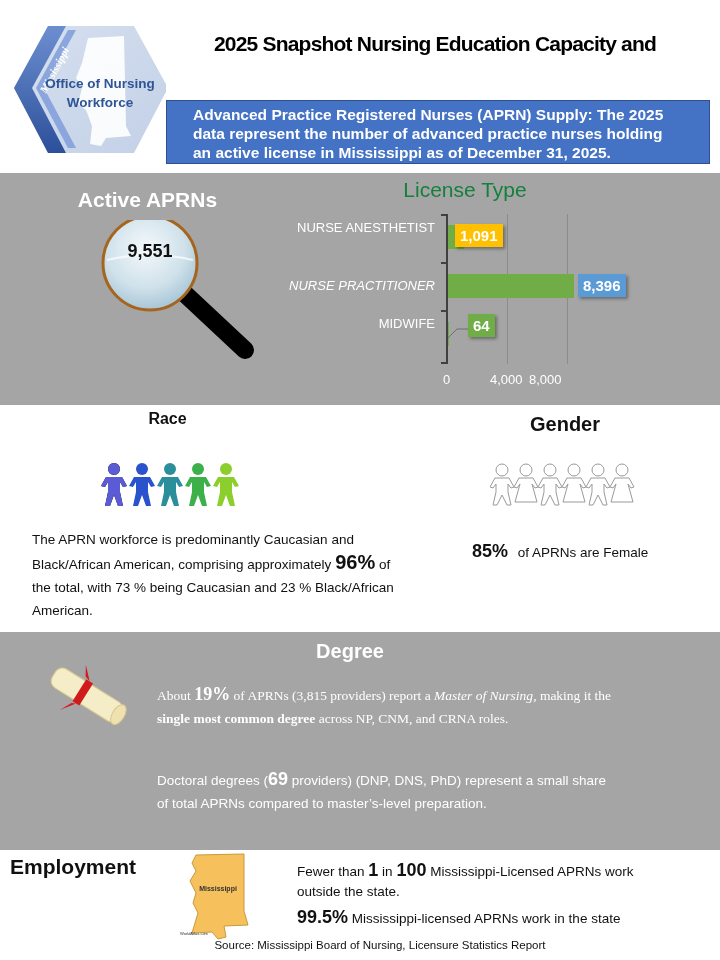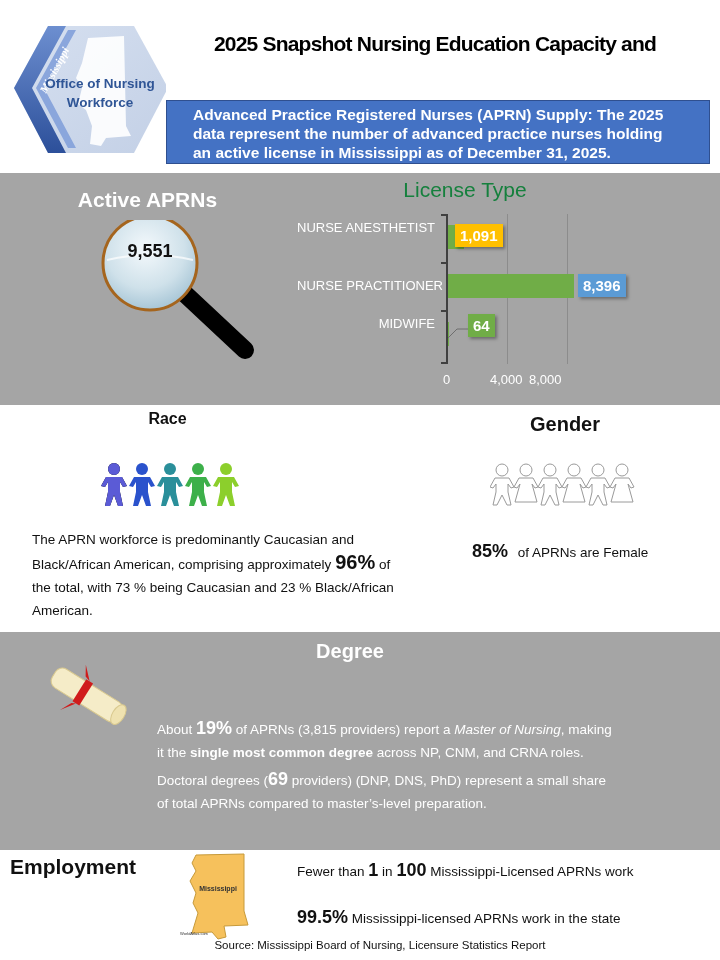--- a/index.html
+++ b/index.html
@@ -99,21 +99,21 @@
     <path d="M12 40 Q55 30 98 40" stroke="#ffffff" stroke-width="2" fill="none" opacity="0.7"></path>
   </svg>
 </div>
 <div class="abs mag-value">9,551</div>
 
 <div class="abs lt-title">License Type</div>
 
 <div class="abs cat-label" style="left:260px; top:218px;">
   <div>NURSE ANESTHETIST</div>
 </div>
-<div class="abs cat-label" style="left:268px; top:276px;">
+<div class="abs cat-label" style="left:260px; top:276px;font-style:italic;">
   <div>NURSE PRACTITIONER</div>
 </div>
 <div class="abs cat-label" style="left:260px; top:314px;">
   <div>MIDWIFE</div>
 </div>
 
 <div class="abs gridline" style="left:507px;"></div>
 <div class="abs gridline" style="left:567px;"></div>
 <div class="abs axis-y"></div>
 <div class="abs tick" style="top:214px;"></div>
@@ -183,21 +183,21 @@
 <div class="abs scroll">
   <svg width="95" height="70" viewBox="0 0 95 70">
     <g transform="rotate(32 47 35)">
       <rect x="8" y="24" width="78" height="22" rx="8" fill="#f5ecc8" stroke="#d9c98f"></rect>
       <ellipse cx="84" cy="35" rx="6" ry="11" fill="#efe2b0" stroke="#d9c98f"></ellipse>
       <rect x="38" y="22" width="8" height="26" fill="#d01b1b"></rect>
       <path d="M42 22 L30 10 L36 20 Z M42 48 L32 62 L38 50 Z" fill="#d01b1b"></path>
     </g>
   </svg>
 </div>
-<div class="abs deg-text" style="top:717px;">
+<div class="abs deg-text" style="top:683px;font-family:Liberation Serif, serif;">
   <span>About</span>
   <span class="big">19%</span>
   <span>of APRNs (3,815 providers) report  a</span>
   <i>Master of Nursing</i><span>, making it the</span>
   <b>single most common degree</b>
   <span>across NP, CNM, and CRNA roles.</span>
 </div>
 <div class="abs deg-text" style="top:768px;">
   <span>Doctoral degrees (</span><span class="big">69</span>
   <span>providers) (DNP, DNS, PhD) represent a small share of total APRNs compared to master’s-level preparation.</span>
@@ -210,19 +210,20 @@
     <text x="40" y="38" text-anchor="middle" font-family="Liberation Sans, sans-serif" font-weight="bold" font-size="7" fill="#333">Mississippi</text>
     <text x="2" y="82" font-family="Liberation Sans, sans-serif" font-size="4" fill="#333">WorldAtlas.com</text>
   </svg>
 </div>
 <div class="abs emp-text" style="top:860px;">
   <span>Fewer than</span>
   <span class="big">1</span>
   <span>in</span>
   <span class="big">100</span>
   <span>Mississippi-Licensed APRNs work</span>
+  <div style="margin-top:3px;">outside the state.</div>
 </div>
 <div class="abs emp-text" style="top:907px;">
   <span class="big">99.5%</span>
   <span>Mississippi-licensed APRNs work in the state</span>
 </div>
 
 <div class="abs source">Source:  Mississippi Board of Nursing, Licensure Statistics Report</div>
 
 </body></html>

